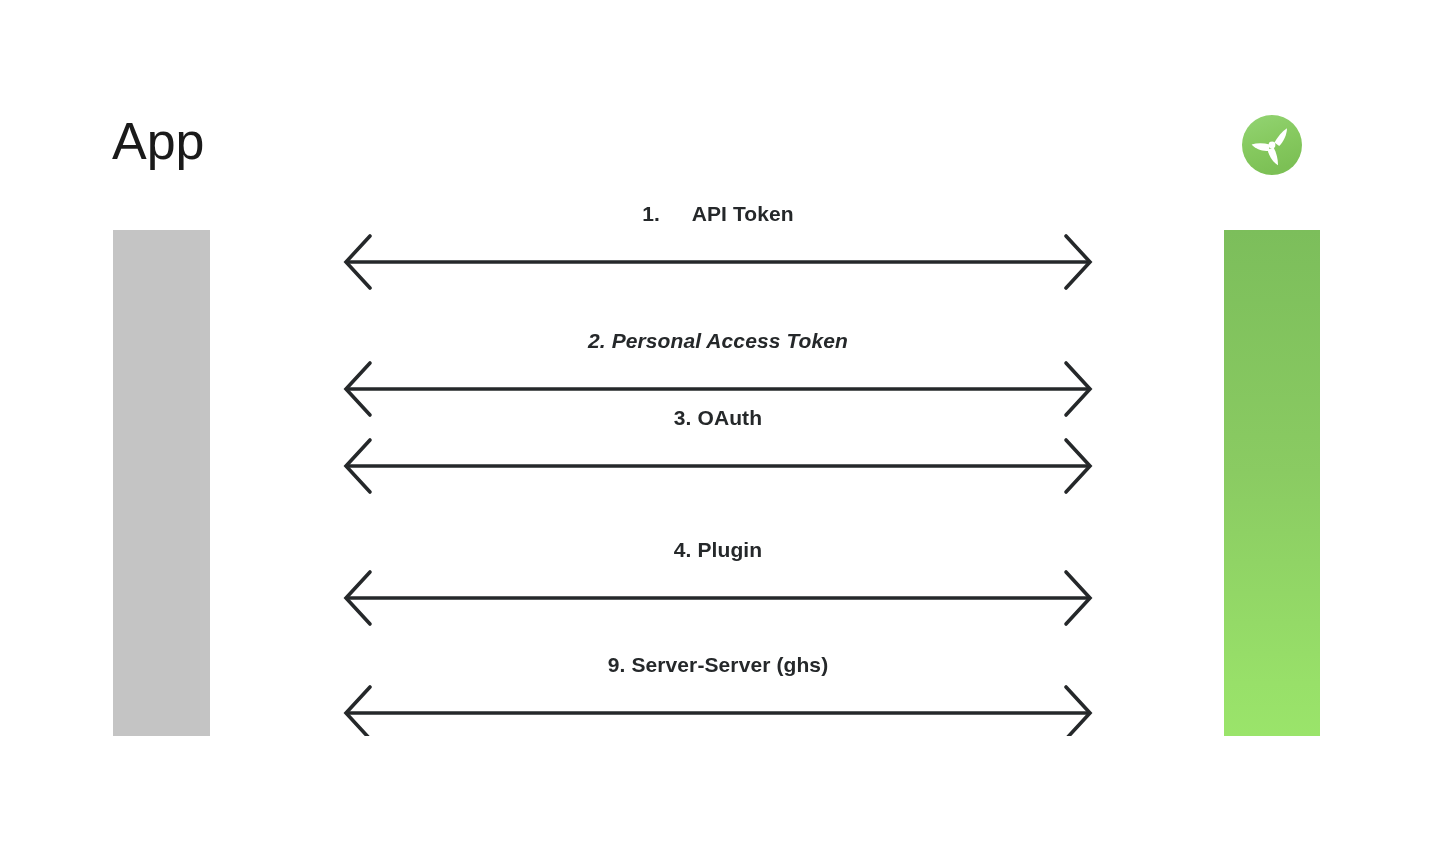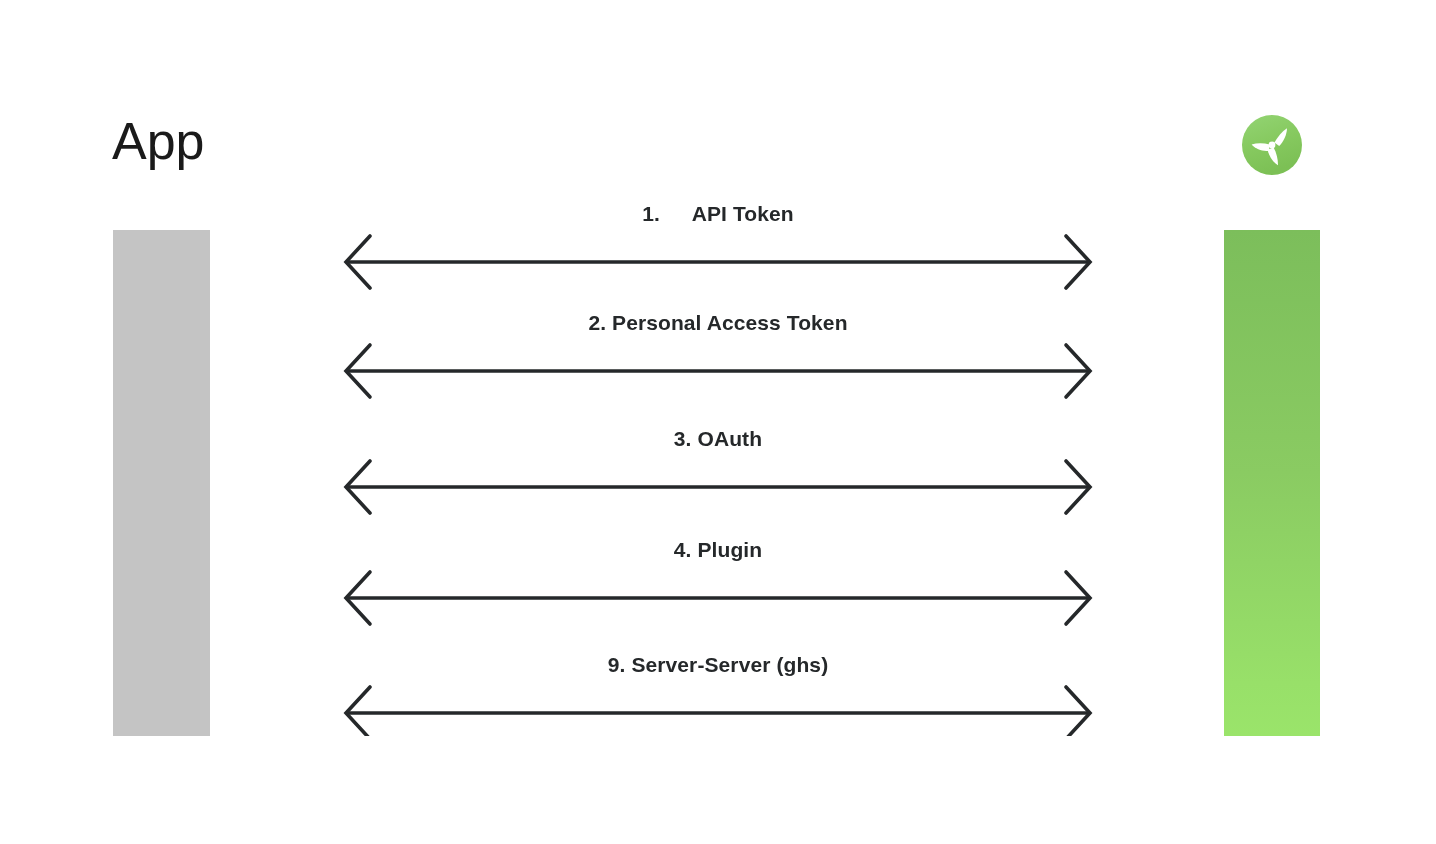--- a/index.html
+++ b/index.html
@@ -125,32 +125,32 @@
     <div class="arrow-label">1.  API Token</div>
     <div class="arrow-graphic">
       <svg viewBox="0 0 756 64" xmlns="http://www.w3.org/2000/svg">
         <line x1="8" y1="32" x2="748" y2="32" stroke="#25282a" stroke-width="3.4"></line>
         <polyline points="30,6 6,32 30,58" fill="none" stroke="#25282a" stroke-width="3.6" stroke-linecap="round" stroke-linejoin="miter"></polyline>
         <polyline points="726,6 750,32 726,58" fill="none" stroke="#25282a" stroke-width="3.6" stroke-linecap="round" stroke-linejoin="miter"></polyline>
       </svg>
     </div>
   </div>
 
-  <div class="arrow-row" style="top:311px;">
+  <div class="arrow-row" style="top:329px;font-style:italic;">
     <div class="arrow-label">2. Personal Access Token</div>
     <div class="arrow-graphic">
       <svg viewBox="0 0 756 64" xmlns="http://www.w3.org/2000/svg">
         <line x1="8" y1="32" x2="748" y2="32" stroke="#25282a" stroke-width="3.4"></line>
         <polyline points="30,6 6,32 30,58" fill="none" stroke="#25282a" stroke-width="3.6" stroke-linecap="round" stroke-linejoin="miter"></polyline>
         <polyline points="726,6 750,32 726,58" fill="none" stroke="#25282a" stroke-width="3.6" stroke-linecap="round" stroke-linejoin="miter"></polyline>
       </svg>
     </div>
   </div>
 
-  <div class="arrow-row" style="top:427px;">
+  <div class="arrow-row" style="top:406px;">
     <div class="arrow-label">3. OAuth</div>
     <div class="arrow-graphic">
       <svg viewBox="0 0 756 64" xmlns="http://www.w3.org/2000/svg">
         <line x1="8" y1="32" x2="748" y2="32" stroke="#25282a" stroke-width="3.4"></line>
         <polyline points="30,6 6,32 30,58" fill="none" stroke="#25282a" stroke-width="3.6" stroke-linecap="round" stroke-linejoin="miter"></polyline>
         <polyline points="726,6 750,32 726,58" fill="none" stroke="#25282a" stroke-width="3.6" stroke-linecap="round" stroke-linejoin="miter"></polyline>
       </svg>
     </div>
   </div>
 

